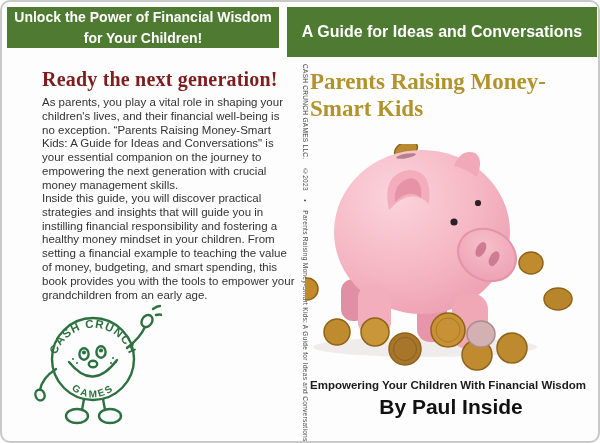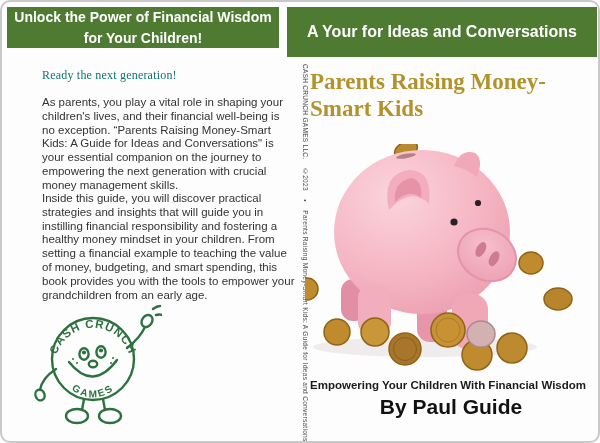--- a/index.html
+++ b/index.html
@@ -10,22 +10,22 @@
   }
   .banner {
     position:absolute; top:5px; background:#4e7b31; color:#ffffff;
     display:flex; align-items:center; justify-content:center; text-align:center;
     font-weight:bold; white-space:pre-line;
   }
   .banner-left { left:5px; width:272px; height:41px; font-size:14px; line-height:1.45; }
   .banner-right { left:285px; width:310px; height:50px; font-size:16px; }
   .back-heading {
     position:absolute; left:40px; top:66px; width:252px; margin:0;
-    font-family:"Liberation Serif", serif; font-weight:normal; font-size:12px;
-    color:#0f766e; letter-spacing:0.2px;
+    font-family:"Liberation Serif", serif; font-weight:bold; font-size:20px;
+    color:#7f1d1d; letter-spacing:0.2px;
   }
   .back-p { position:absolute; left:40px; width:253px; margin:0;
     font-size:11.5px; line-height:1.2; color:#333333; }
   .back-p1 { top:94px; }
   .back-p2 { top:190px; }
   .logo-svg { position:absolute; left:25px; top:300px; }
   .spine {
     position:absolute; left:292px; top:62px; height:375px; width:15px;
     writing-mode:vertical-rl; white-space:pre; font-size:6.5px; color:#4a4a4a;
     letter-spacing:0.3px;
@@ -48,21 +48,21 @@
   .logo-fill { fill:#2d7140; }
   .logo-arc-text { font-family:"Liberation Sans", sans-serif; font-weight:bold; fill:#2d7140; }
 </style>
 </head>
 <body>
 
 <div class="cover">
 
   <div class="banner banner-left">Unlock the Power of Financial Wisdom
 for Your Children!</div>
-  <div class="banner banner-right">A Your for Ideas and Conversations</div>
+  <div class="banner banner-right">A Guide for Ideas and Conversations</div>
 
   <h1 class="back-heading">Ready the next generation!</h1>
   <p class="back-p back-p2">Inside this guide, you will discover practical strategies and insights that will guide you in instilling financial responsibility and fostering a healthy money mindset in your children. From setting a financial example to teaching the value of money, budgeting, and smart spending, this book provides you with the tools to empower your grandchildren from an early age.</p>
   <p class="back-p back-p1">As parents, you play a vital role in shaping your children's lives, and their financial well-being is no exception. “Parents Raising Money-Smart Kids: A Guide for Ideas and Conversations" is your essential companion on the journey to empowering the next generation with crucial money management skills.</p>
 
   <svg class="logo-svg" width="135" height="138" viewBox="0 0 135 138">
     <defs>
       <path id="arcTop" d="M 30,76 A 38,38 0 1 1 102,76" fill="none"></path>
       <path id="arcBottom" d="M 40,82 A 32,32 0 0 0 92,82" fill="none"></path>
     </defs>
@@ -158,15 +158,15 @@
       <circle cx="207" cy="204" r="15" fill="#bd8a30"></circle>
       <ellipse cx="226" cy="119" rx="12" ry="11" fill="#c08b2e"></ellipse>
       <ellipse cx="253" cy="155" rx="14" ry="11" fill="#b9852c"></ellipse>
     </g>
     <ellipse cx="176" cy="190" rx="14" ry="13" fill="#d3b0b2" stroke="#ab8a8c" stroke-width="1.5"></ellipse>
     <circle cx="143" cy="186" r="12" fill="none" stroke="#a87c27" stroke-width="1"></circle>
     <circle cx="100" cy="205" r="11.5" fill="none" stroke="#8a5f1f" stroke-width="1"></circle>
   </svg>
 
   <div class="front-tagline">Empowering Your Children With Financial Wisdom</div>
-  <div class="front-author">By Paul Guide</div>
+  <div class="front-author">By Paul Inside</div>
 
 </div>
 
 </body></html>

